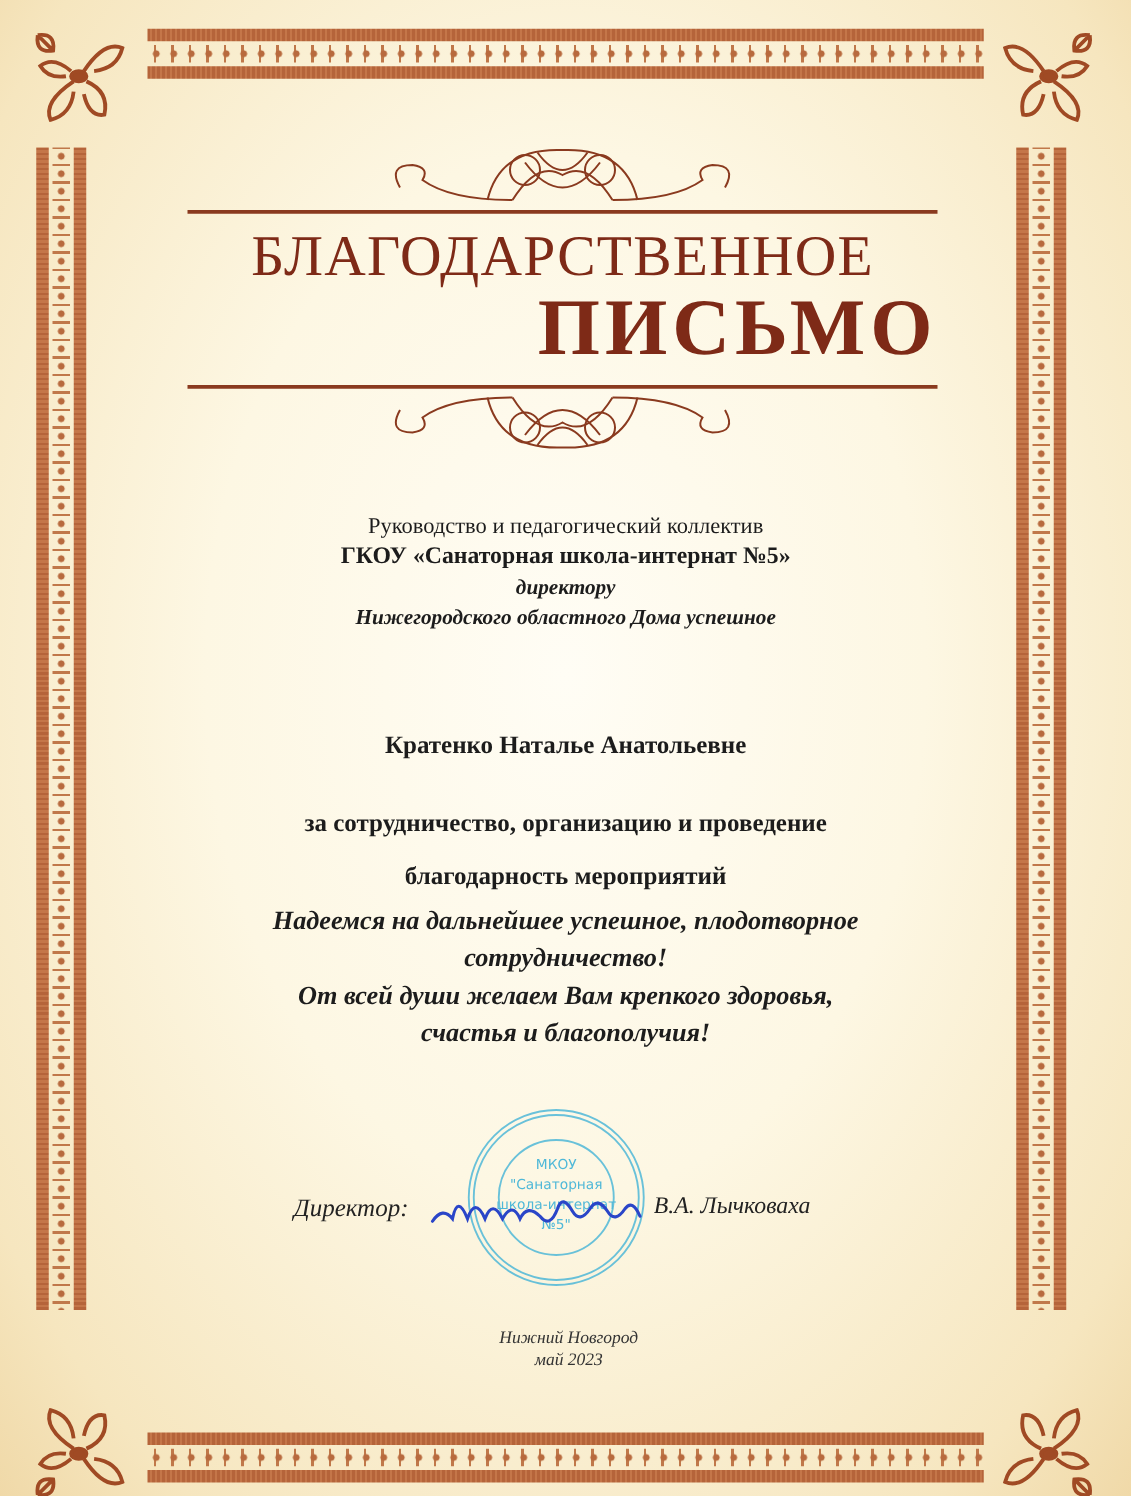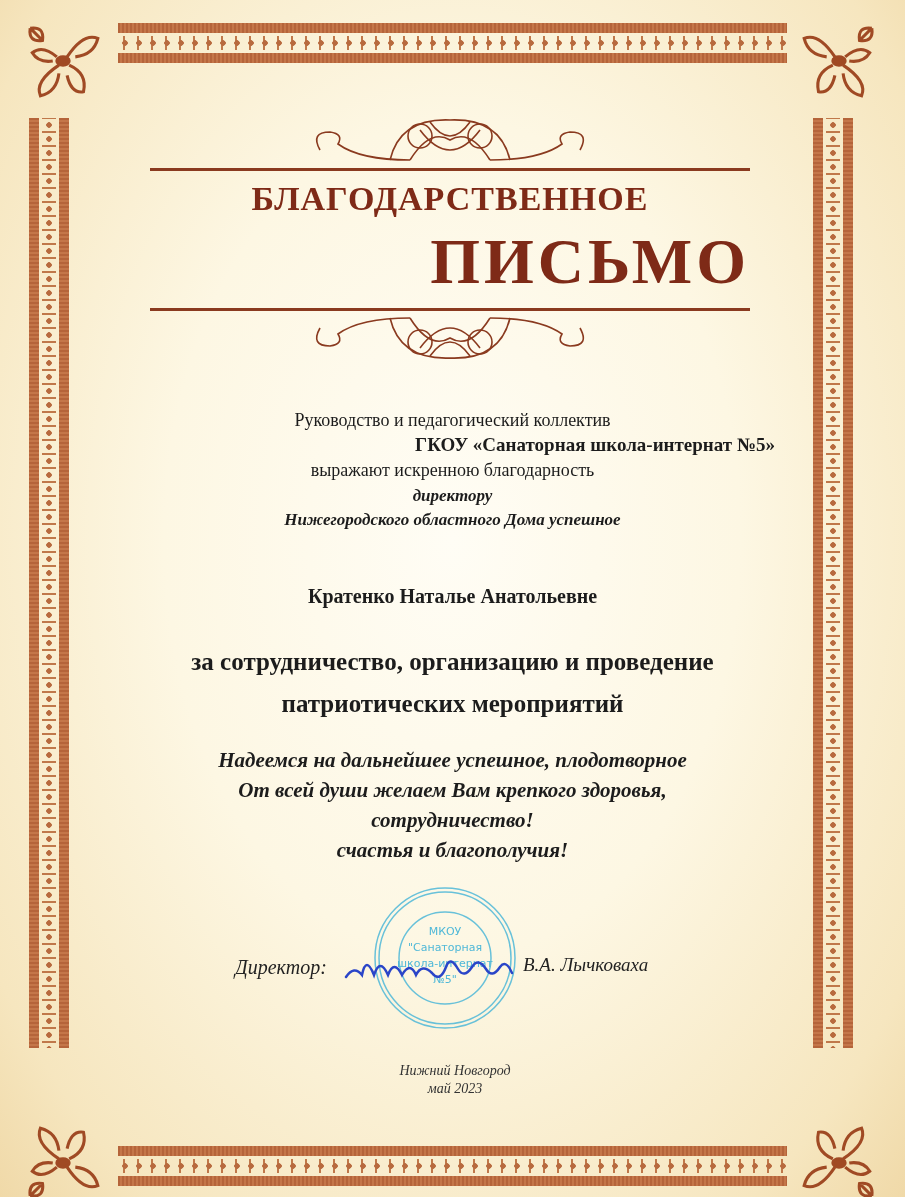--- a/index.html
+++ b/index.html
@@ -25,30 +25,30 @@
   }
   .pattern-v { position:absolute; top:0; bottom:0; left:13px; width:14px;
     background:
       radial-gradient(circle at 50% 50%, #b86a3e 0 2.5px, transparent 3px) 0 0/14px 14px,
       repeating-linear-gradient(0deg, transparent 0 5px, #c0784a 5px 7px, transparent 7px 14px);
   }
   .corner { position:absolute; width:82px; height:82px; }
   .rule { position:absolute; left:150px; width:600px; height:3px; background:#8a3a1f; }
   .flourish { position:absolute; left:300px; width:300px; height:56px; }
   .title-1 { position:absolute; left:150px; width:600px; top:182px; text-align:center;
-    font-family:"Liberation Serif", serif; font-weight:bold; color:#7e2a17; font-size:34px; letter-spacing:1px; line-height:1; }
+    font-family:"Liberation Serif", serif; font-weight:normal; color:#7e2a17; font-size:46px; letter-spacing:1px; line-height:1; }
   .title-2 { position:absolute; left:150px; width:600px; top:230px; text-align:right;
     font-family:"Liberation Serif", serif; font-weight:bold; color:#7e2a17; font-size:64px; letter-spacing:4px; line-height:1; }
   .body { position:absolute; left:130px; width:645px; text-align:center; color:#1c1c1c; }
   .line { display:block; white-space:nowrap; }
   .l-reg { font-size:18px; }
   .l-bold { font-size:19px; font-weight:bold; }
   .l-ital-bold { font-size:17px; font-style:italic; font-weight:bold; }
   .l-name { font-size:20px; font-weight:bold; }
-  .l-reason { font-size:25px; font-weight:bold; }
+  .l-reason { font-size:20px; font-weight:bold; }
   .l-wish { font-size:21px; font-style:italic; font-weight:bold; }
   .sig-row { position:absolute; left:200px; width:500px; top:952px; height:40px; }
   .sig-label { position:absolute; left:35px; top:4px; font-style:italic; font-size:20px; color:#222; }
   .sig-name { position:absolute; left:323px; top:2px; font-size:19px; font-style:italic; color:#222; }
   .stamp { position:absolute; left:370px; top:883px; width:150px; height:150px; }
   .signature { position:absolute; left:340px; top:945px; width:180px; height:45px; }
   .place { position:absolute; left:330px; width:250px; text-align:center; top:1062px; font-size:14px; font-style:italic; color:#333; line-height:1.25; }
 </style>
 </head>
 <body>
@@ -139,39 +139,38 @@
     <path d="M110 50 Q130 18 150 30 Q170 18 190 50"></path>
     <path d="M120 20 Q150 60 180 20"></path>
     <path d="M130 12 Q150 40 170 12"></path>
     <circle cx="120" cy="26" r="12"></circle>
     <circle cx="180" cy="26" r="12"></circle>
   </g>
 </svg>
 
 <div class="body" style="top:410px;">
   <span class="line l-reg" style="height:24px;">Руководство и педагогический коллектив</span>
-  <span class="line l-bold" style="height:26px;text-align:right;">ГКОУ «Санаторная школа-интернат №5»</span>
-  <span class="line l-reg" style="height:26px;">выражают искренною  благодарность</span>
+  <span class="line l-bold" style="height:26px;">ГКОУ «Санаторная школа-интернат №5»</span>
   <span class="line l-ital-bold" style="height:24px;">директору</span>
   <span class="line l-ital-bold" style="height:24px;">Нижегородского областного  Дома успешное</span>
 </div>
 
 <div class="body" style="top:585px;">
   <span class="line l-name">Кратенко Наталье Анатольевне</span>
 </div>
 
 <div class="body" style="top:648px;">
   <span class="line l-reason" style="height:42px;">за сотрудничество, организацию и проведение</span>
-  <span class="line l-reason" style="height:30px;">патриотических мероприятий</span>
+  <span class="line l-reason" style="height:30px;">благодарность мероприятий</span>
 </div>
 
-<div class="body" style="top:748px;">
+<div class="body" style="top:724px;">
   <span class="line l-wish" style="height:30px;">Надеемся на дальнейшее успешное, плодотворное</span>
+  <span class="line l-wish" style="height:30px;">сотрудничество!</span>
   <span class="line l-wish" style="height:30px;">От всей души желаем  Вам крепкого здоровья,</span>
-  <span class="line l-wish" style="height:30px;">сотрудничество!</span>
   <span class="line l-wish" style="height:30px;">счастья и благополучия!</span>
 </div>
 
 <svg class="stamp" viewBox="0 0 150 150">
   <g fill="none" stroke="#4fb8d8" stroke-width="1.5" opacity="0.85">
     <circle cx="75" cy="75" r="70"></circle>
     <circle cx="75" cy="75" r="66"></circle>
     <circle cx="75" cy="75" r="46"></circle>
   </g>
   <text x="75" y="52" text-anchor="middle" font-size="11" fill="#4fb8d8" font-family="DejaVu Sans, sans-serif">МКОУ</text>

